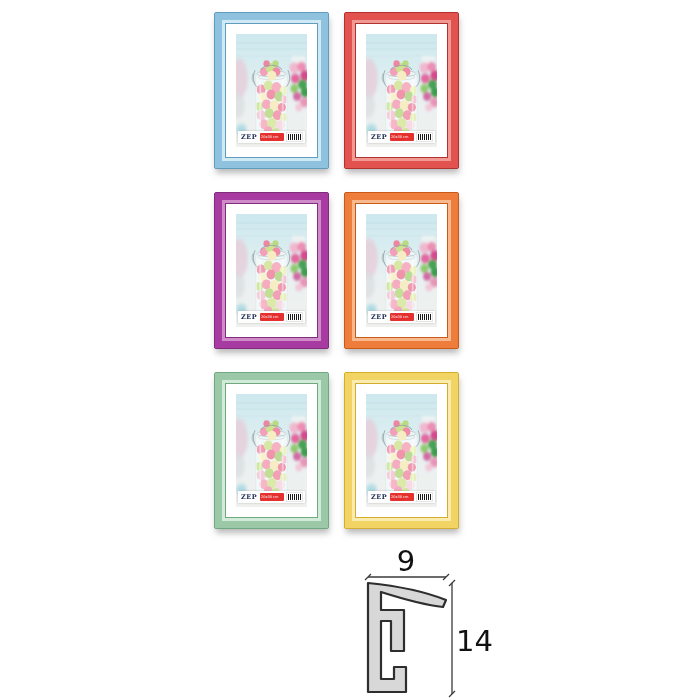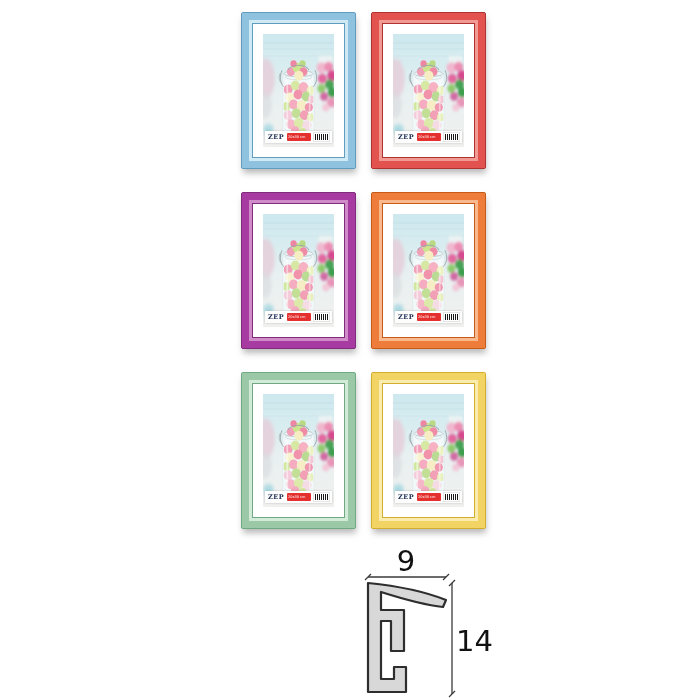--- a/index.html
+++ b/index.html
@@ -8,21 +8,21 @@
     position: relative;
     width: 700px; height: 700px;
     background: #ffffff;
     font-family: "DejaVu Sans", "Liberation Sans", sans-serif;
     overflow: hidden;
   }
 
   
   .frames-grid {
     position: absolute;
-    left: 241px; top: 12px;
+    left: 214px; top: 12px;
     display: grid;
     grid-template-columns: 115px 115px;
     grid-auto-rows: 157px;
     column-gap: 15px;
     row-gap: 23px;
   }
   .frame {
     width: 115px; height: 157px;
     border: 1px solid var(--dark);
     border-radius: 2px;

